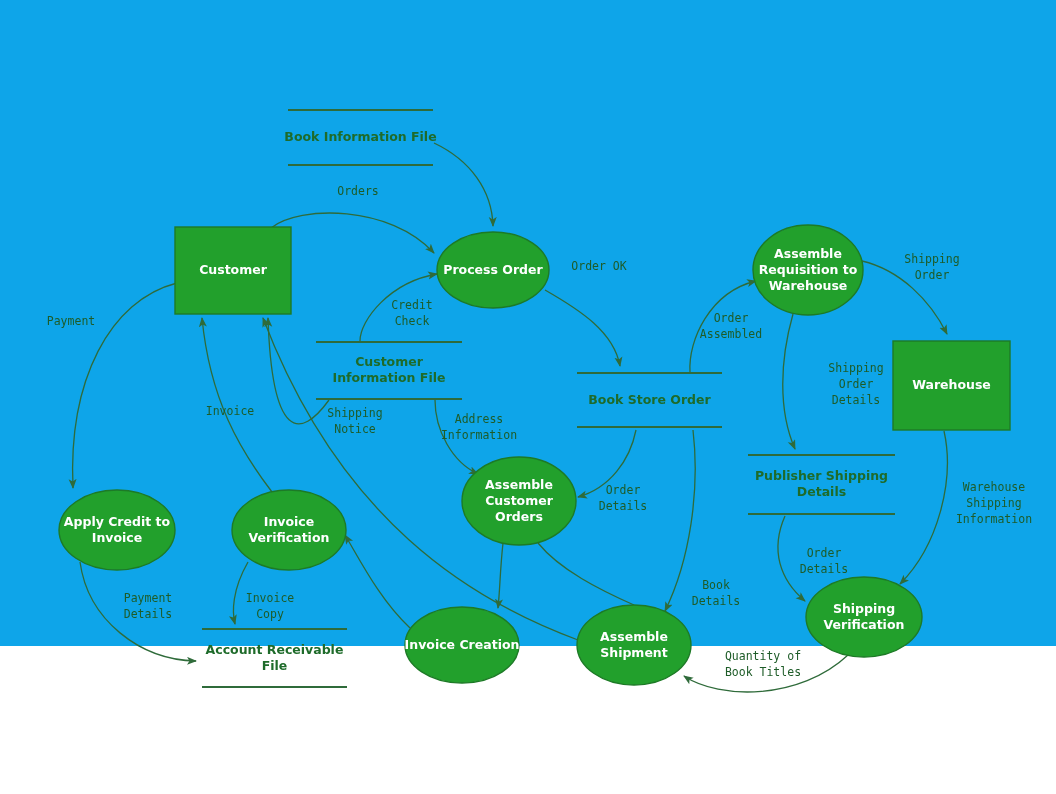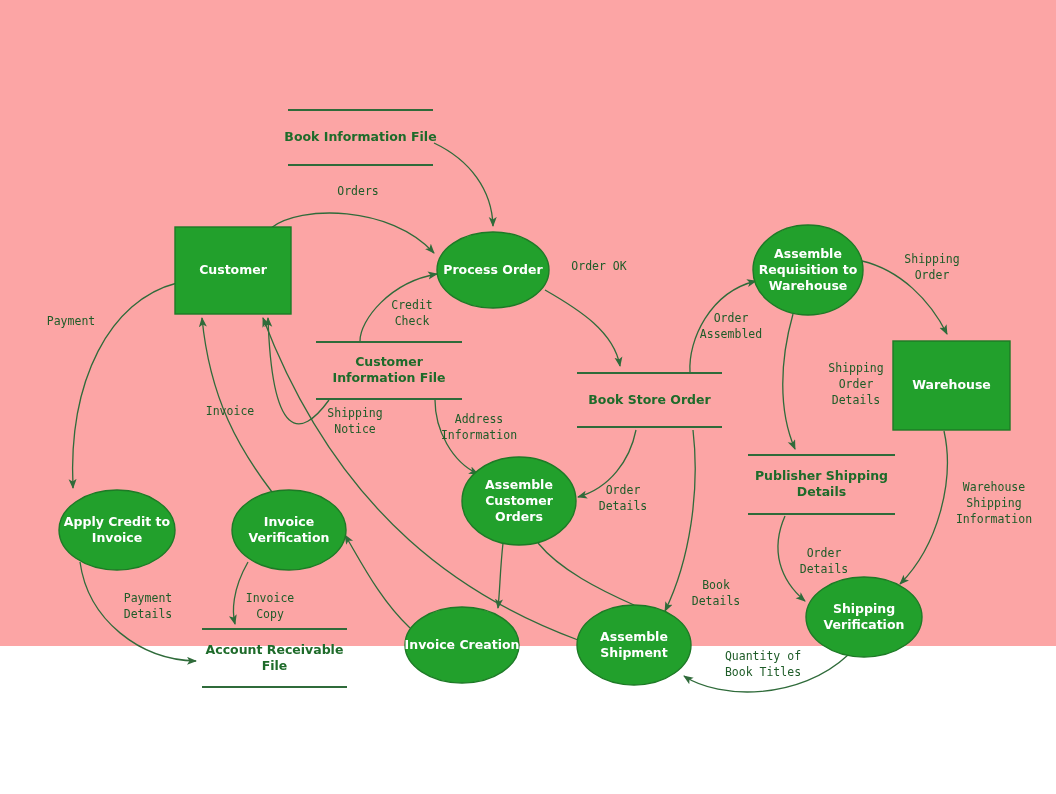--- a/index.html
+++ b/index.html
@@ -1,21 +1,21 @@
 <!DOCTYPE html>
 <html><head>
 <meta charset="utf-8">
 <title>Data Flow Diagram</title>
 <style>
   html,body{margin:0;padding:0;background:#ffffff;}
   body{
     font-family:"Liberation Sans", sans-serif;
     width:1056px;height:794px;overflow:hidden;
   }
-  #canvas{position:relative;width:1056px;height:646px;background:#fca5a5;}
+  #canvas{position:relative;width:1056px;height:646px;background:#0ea5e9;}
   svg#dfd{position:absolute;left:0;top:0;width:1056px;height:794px;}
 
   
   .shape-fill{fill:#22a02c;stroke:#1d7a26;stroke-width:1.4;}
   
   .flow{fill:none;stroke:#2f6b3a;stroke-width:1.3;}
   
   .store-line{stroke:#2f6b3a;stroke-width:1.8;}
 
   

